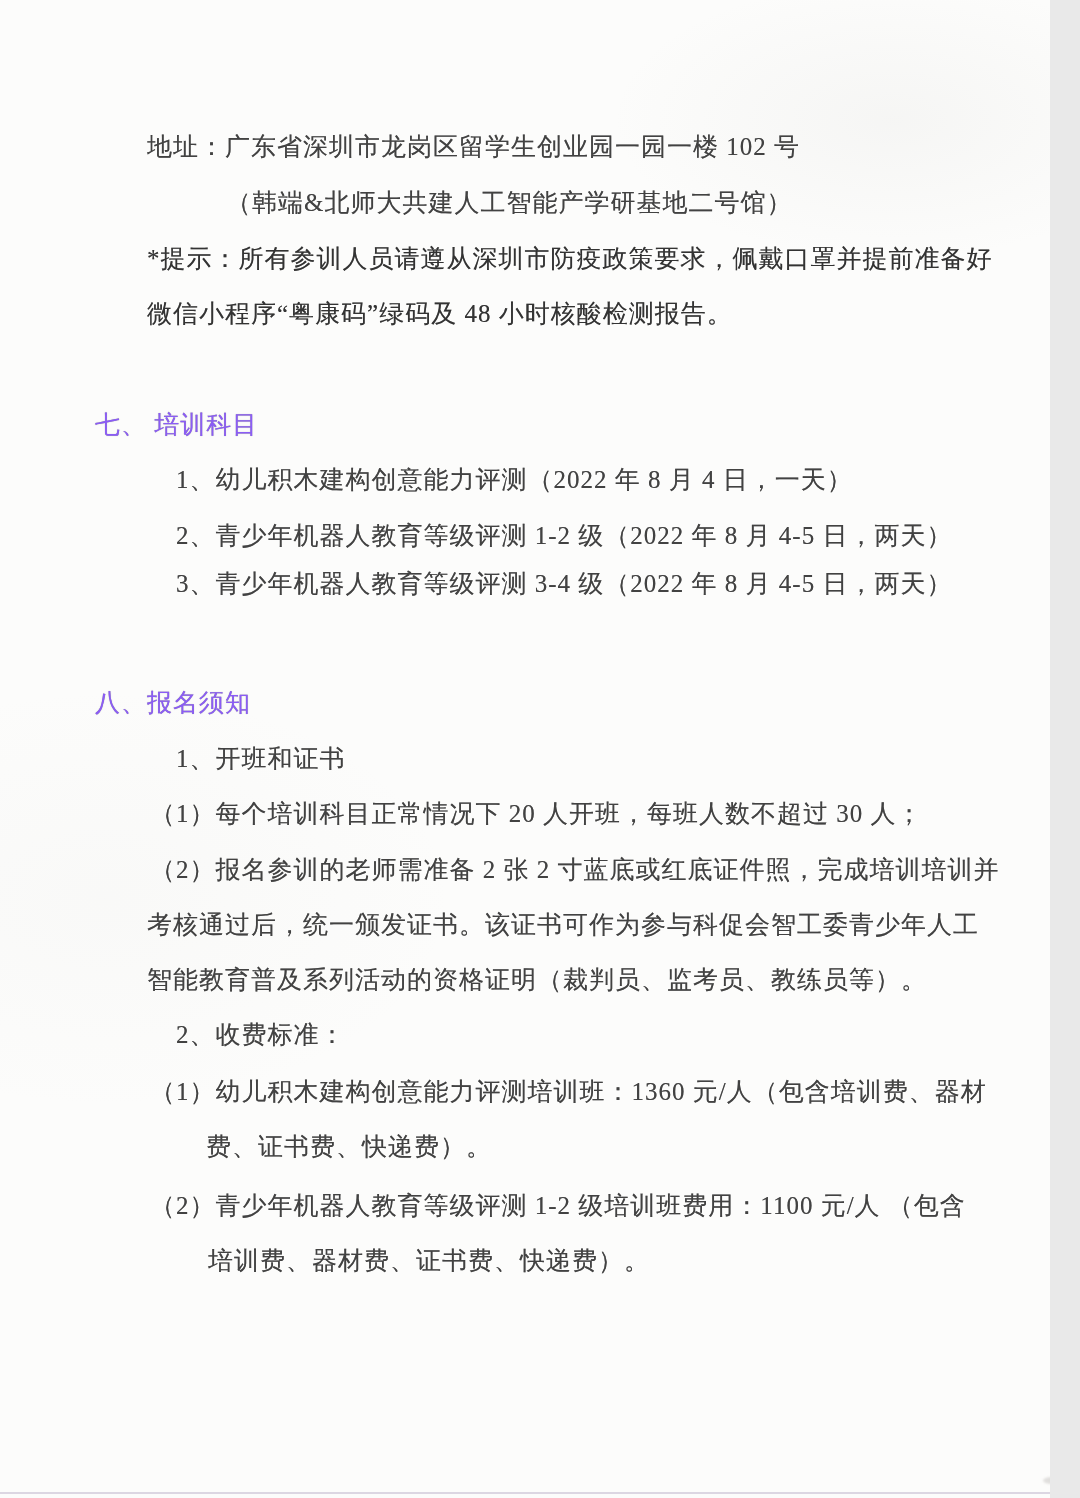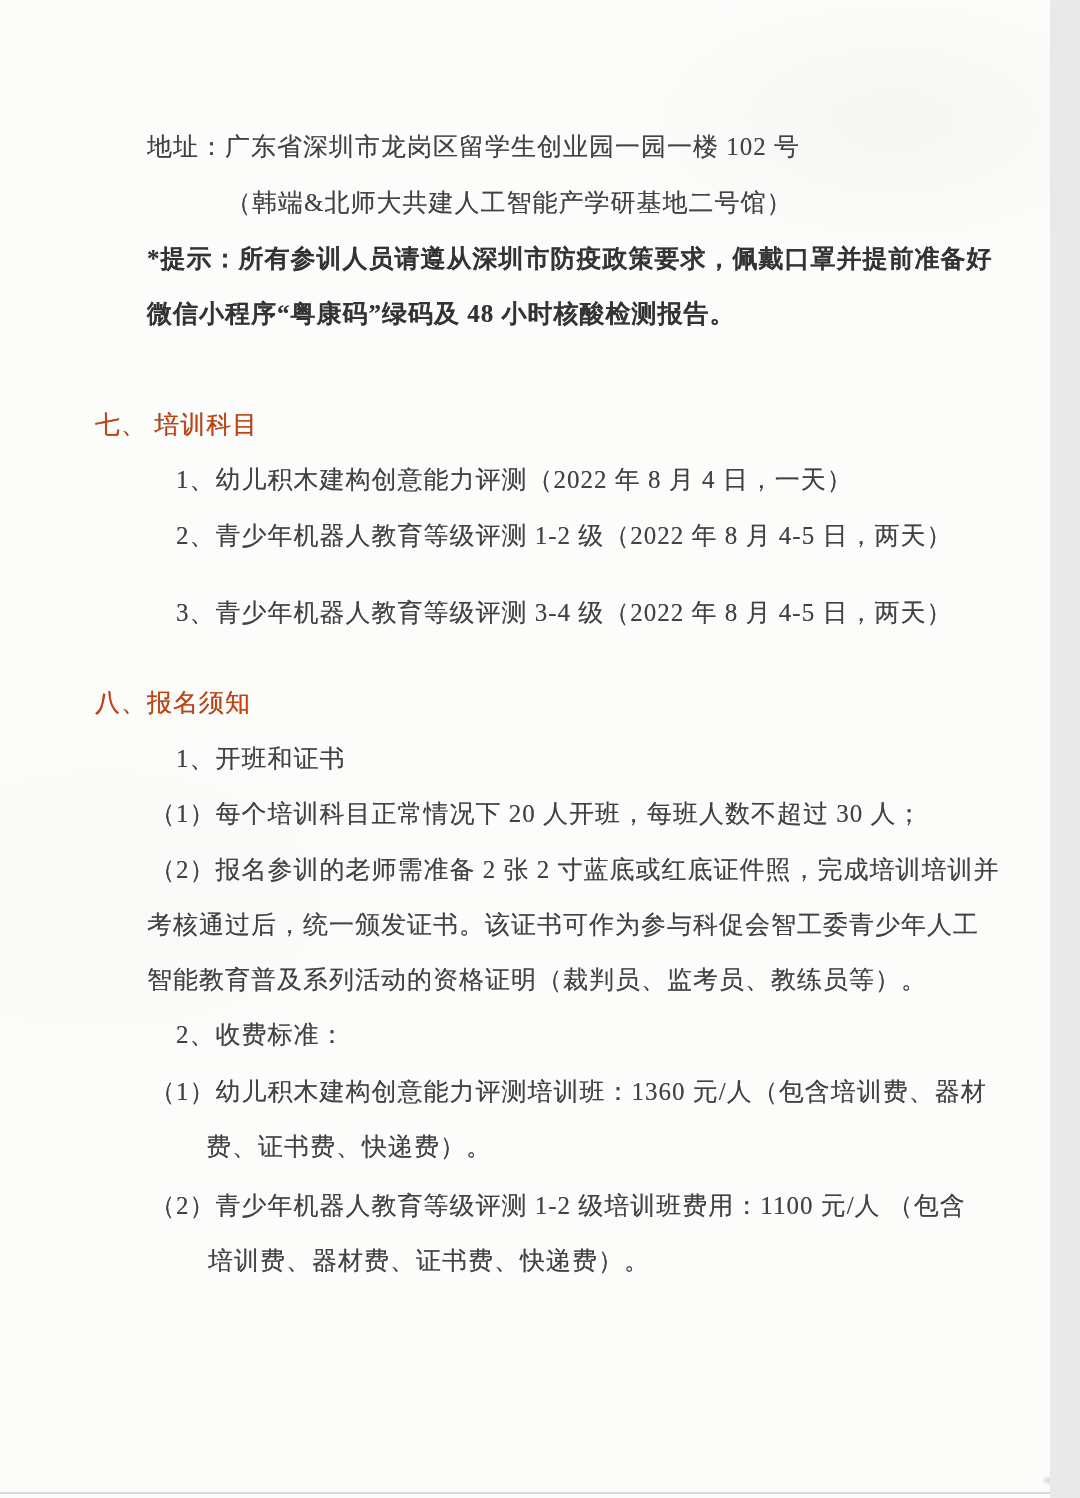--- a/index.html
+++ b/index.html
@@ -28,25 +28,25 @@
   }
   .line {
     position: absolute;
     white-space: nowrap;
     font-size: 25px;
     letter-spacing: 1px;
     color: #424242;
     text-shadow: 0 0 0.6px rgba(70,70,70,0.55);
   }
   .bold {
-    font-weight: bold;
+    font-weight: normal;
     color: #333333;
   }
   .heading {
-    color: #c2410c;
+    color: #8b5cf6;
     text-shadow: 0 0 0.7px rgba(55,55,55,0.6);
   }
   
   .edge-right-line {
     position: absolute;
     top: 0;
     left: 1056px;
     width: 2px;
     height: 1498px;
     background: #e3e2e0;
@@ -86,21 +86,21 @@
 
   <div class="line" style="left:147px; top:130px">地址：广东省深圳市龙岗区留学生创业园一园一楼 102 号</div>
   <div class="line" style="left:226px; top:186px">（韩端&amp;北师大共建人工智能产学研基地二号馆）</div>
 
   <div class="line bold" style="left:147px; top:242px">*提示：所有参训人员请遵从深圳市防疫政策要求，佩戴口罩并提前准备好</div>
   <div class="line bold" style="left:147px; top:297px">微信小程序“粤康码”绿码及 48 小时核酸检测报告。</div>
 
   <div class="line heading" style="left:95px; top:408px">七、 培训科目</div>
   <div class="line" style="left:176px; top:463px">1、幼儿积木建构创意能力评测（2022 年 8 月 4 日，一天）</div>
   <div class="line" style="left:176px; top:519px">2、青少年机器人教育等级评测 1-2 级（2022 年 8 月 4-5 日，两天）</div>
-  <div class="line" style="left:176px; top:596px">3、青少年机器人教育等级评测 3-4 级（2022 年 8 月 4-5 日，两天）</div>
+  <div class="line" style="left:176px; top:567px">3、青少年机器人教育等级评测 3-4 级（2022 年 8 月 4-5 日，两天）</div>
 
   <div class="line heading" style="left:95px; top:686px">八、报名须知</div>
   <div class="line" style="left:176px; top:742px">1、开班和证书</div>
   <div class="line" style="left:150px; top:797px">（1）每个培训科目正常情况下 20 人开班，每班人数不超过 30 人；</div>
   <div class="line" style="left:150px; top:853px">（2）报名参训的老师需准备 2 张 2 寸蓝底或红底证件照，完成培训培训并</div>
   <div class="line" style="left:147px; top:908px">考核通过后，统一颁发证书。该证书可作为参与科促会智工委青少年人工</div>
   <div class="line" style="left:147px; top:963px">智能教育普及系列活动的资格证明（裁判员、监考员、教练员等）。</div>
   <div class="line" style="left:176px; top:1018px">2、收费标准：</div>
   <div class="line" style="left:150px; top:1075px">（1）幼儿积木建构创意能力评测培训班：1360 元/人（包含培训费、器材</div>
   <div class="line" style="left:206px; top:1130px">费、证书费、快递费）。</div>

